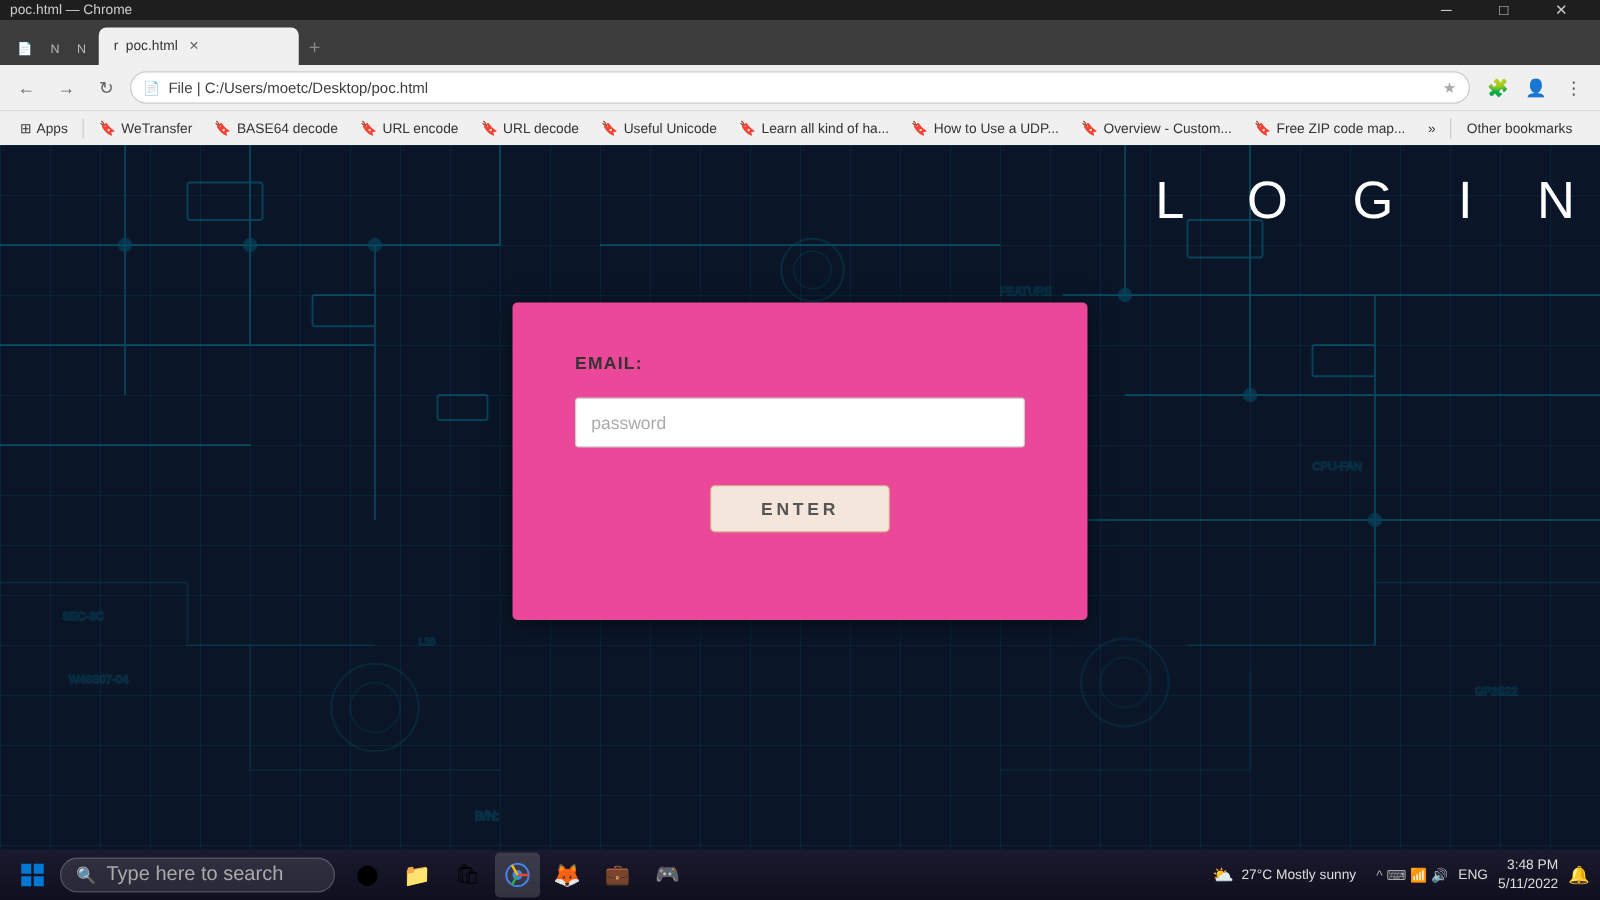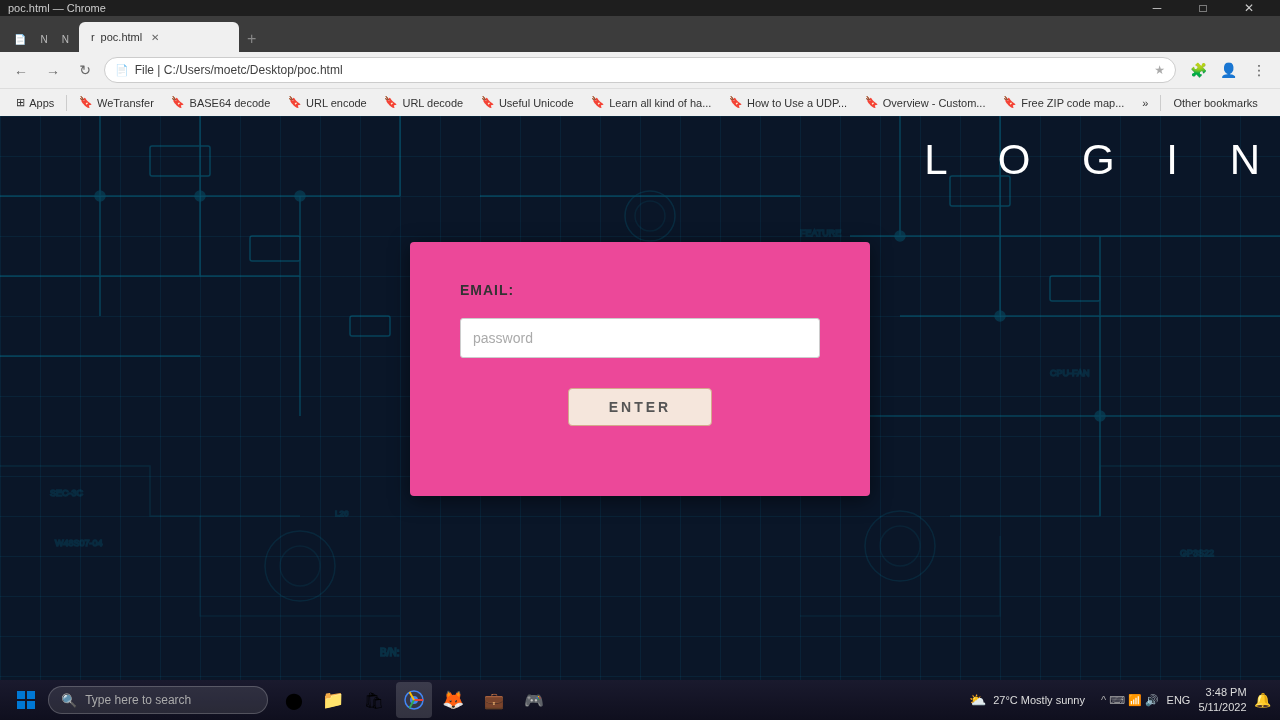--- a/index.html
+++ b/index.html
@@ -570,21 +570,21 @@
     <svg width="20" height="20" viewBox="0 0 20 20">
       <rect x="1" y="1" width="8" height="8" fill="#0078d4"></rect>
       <rect x="11" y="1" width="8" height="8" fill="#0078d4"></rect>
       <rect x="1" y="11" width="8" height="8" fill="#0078d4"></rect>
       <rect x="11" y="11" width="8" height="8" fill="#0078d4"></rect>
     </svg>
   </div>
 
   <div class="taskbar-search">
     <span style="font-size:13px;">🔍</span>
-    <span style="font-size:12px;">Type here to search</span>
+    <span style="font-size:16px;">Type here to search</span>
   </div>
 
   <div class="taskbar-icons">
     <div class="taskbar-icon" style="font-size:16px;">⬤</div>
     <div class="taskbar-icon" style="font-size:18px;">📁</div>
     <div class="taskbar-icon" style="font-size:16px;">🛍</div>
     <div class="taskbar-icon" style="font-size:16px; background:rgba(255,255,255,0.15);border-radius:4px;">
       <svg width="20" height="20" viewBox="0 0 20 20">
         <circle cx="10" cy="10" r="9" fill="none" stroke="#4285f4" stroke-width="1.5"></circle>
         <circle cx="10" cy="10" r="4" fill="#4285f4"></circle>

